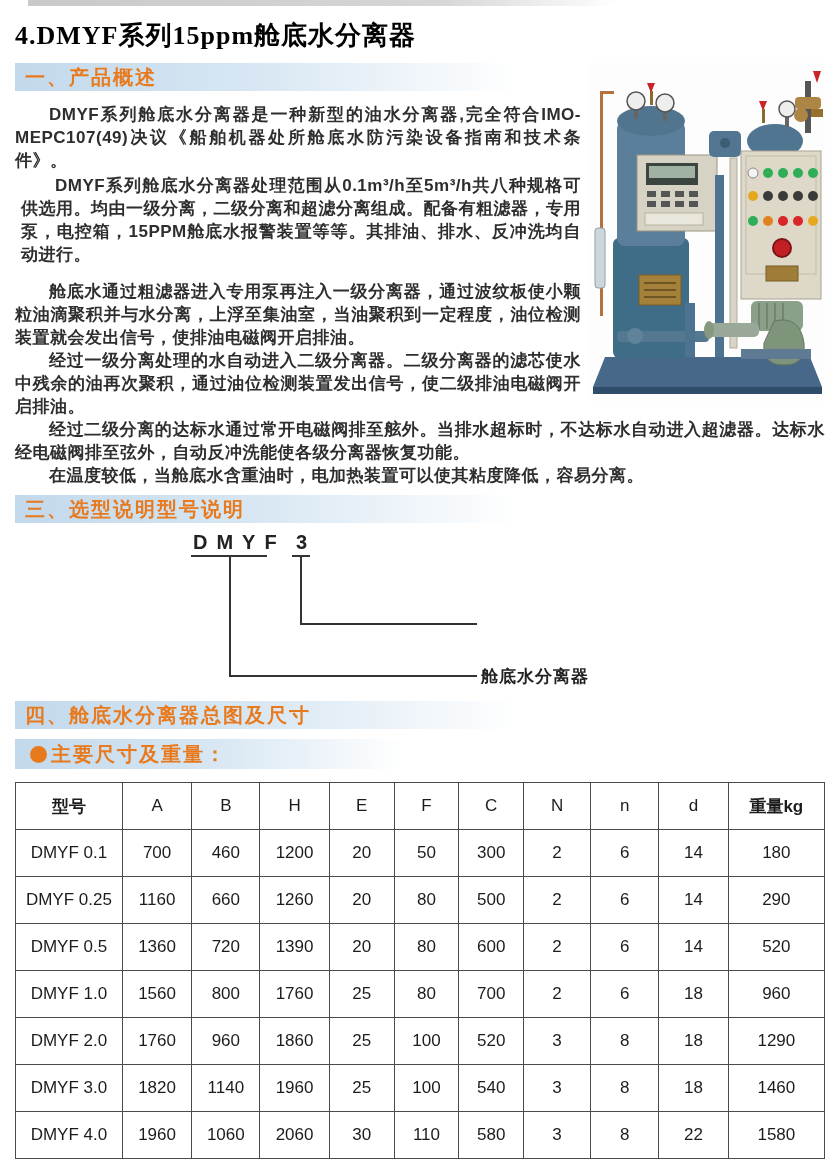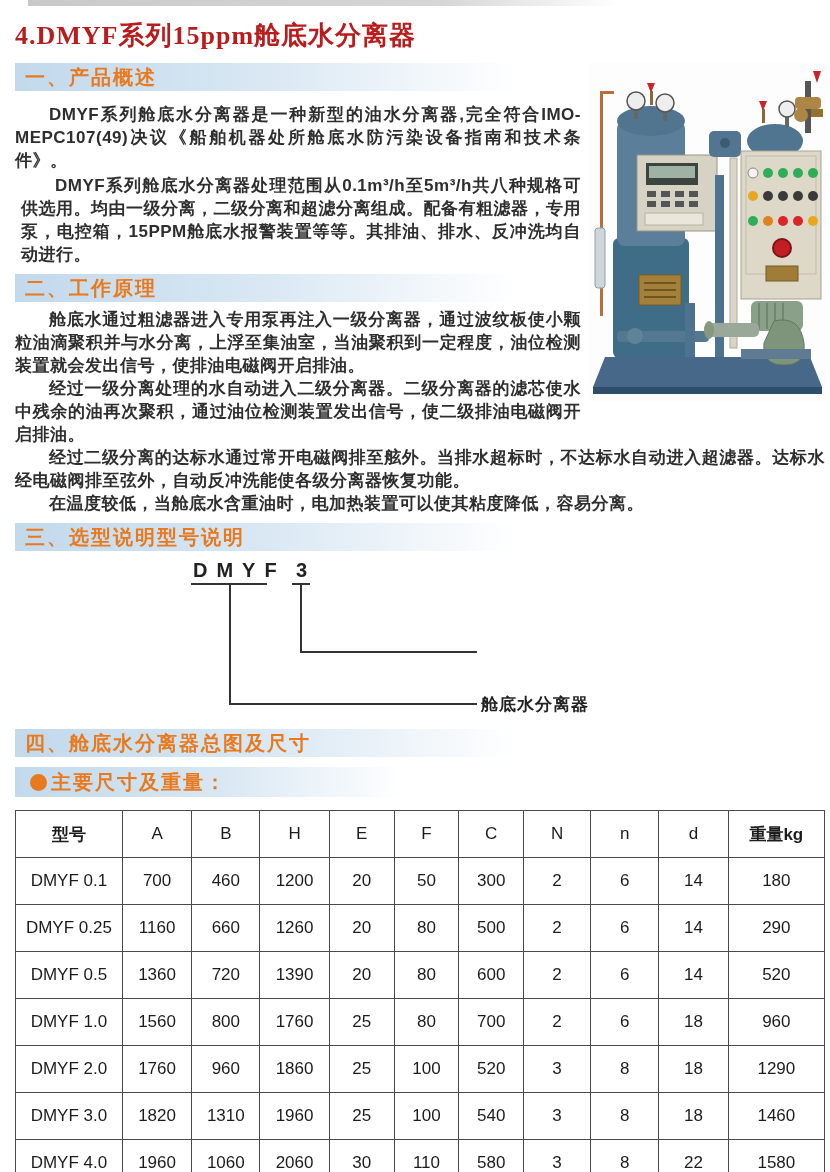--- a/index.html
+++ b/index.html
@@ -7,21 +7,21 @@
   body {
     width:830px; height:1172px; position:relative; overflow:hidden;
     font-family:"Liberation Sans", sans-serif; color:#2d2d2d;
   }
   .scan-strip { position:absolute; top:0; left:28px; width:590px; height:6px;
     background:linear-gradient(90deg,#c9c9c9,#d6d6d6 70%,rgba(255,255,255,0)); }
   .page { padding:16px 5px 0 15px; }
 
   h1.doc-title {
     font-family:"Liberation Serif", serif; font-weight:bold;
-    font-size:26px; color:#b91c1c; letter-spacing:1px; margin:2px 0 10px 0;
+    font-size:26px; color:#000000; letter-spacing:1px; margin:2px 0 10px 0;
   }
 
   .content { position:relative; }
 
   .photo-box { float:right; width:236px; height:338px; margin:0 0 6px 8px; background:#fdfdfd; }
   .photo-box svg { display:block; }
 
   .sec-head {
     clear:none; height:28px; line-height:28px; margin-top:0;
     background:linear-gradient(90deg,#c2d9ec 0%, #d8e7f3 30%, rgba(248,252,255,0) 62%);
@@ -189,21 +189,20 @@
       </svg>
     </div>
 
     <div class="sec-head">一、产品概述</div>
     <div class="gap-a"></div>
     <p class="para">DMYF系列舱底水分离器是一种新型的油水分离器,完全符合IMO-MEPC107(49)决议《船舶机器处所舱底水防污染设备指南和技术条件》。</p>
     <p class="para noindentfix">DMYF系列舱底水分离器处理范围从0.1m³/h至5m³/h共八种规格可供选用。均由一级分离，二级分离和超滤分离组成。配备有粗滤器，专用泵，电控箱，15PPM舱底水报警装置等等。其排油、排水、反冲洗均自动进行。</p>
 
     <div class="gap-b"></div>
 
-    <div class="sec-head">二、工作原理</div>
     <div class="gap-c"></div>
     <p class="para">舱底水通过粗滤器进入专用泵再注入一级分离器，通过波纹板使小颗粒油滴聚积并与水分离，上浮至集油室，当油聚积到一定程度，油位检测装置就会发出信号，使排油电磁阀开启排油。</p>
     <p class="para">经过一级分离处理的水自动进入二级分离器。二级分离器的滤芯使水中残余的油再次聚积，通过油位检测装置发出信号，使二级排油电磁阀开启排油。</p>
     <p class="para">经过二级分离的达标水通过常开电磁阀排至舷外。当排水超标时，不达标水自动进入超滤器。达标水经电磁阀排至弦外，自动反冲洗能使各级分离器恢复功能。</p>
     <p class="para">在温度较低，当舱底水含重油时，电加热装置可以使其粘度降低，容易分离。</p>
 
     <div class="gap-b"></div>
 
     <div class="sec-head" style="clear:both">三、选型说明型号说明</div>
 
@@ -316,21 +315,21 @@
             <td>100</td>
             <td>520</td>
             <td>3</td>
             <td>8</td>
             <td>18</td>
             <td>1290</td>
           </tr>
           <tr>
             <td>DMYF 3.0</td>
             <td>1820</td>
-            <td>1310</td>
+            <td>1140</td>
             <td>1960</td>
             <td>25</td>
             <td>100</td>
             <td>540</td>
             <td>3</td>
             <td>8</td>
             <td>18</td>
             <td>1460</td>
           </tr>
           <tr>

